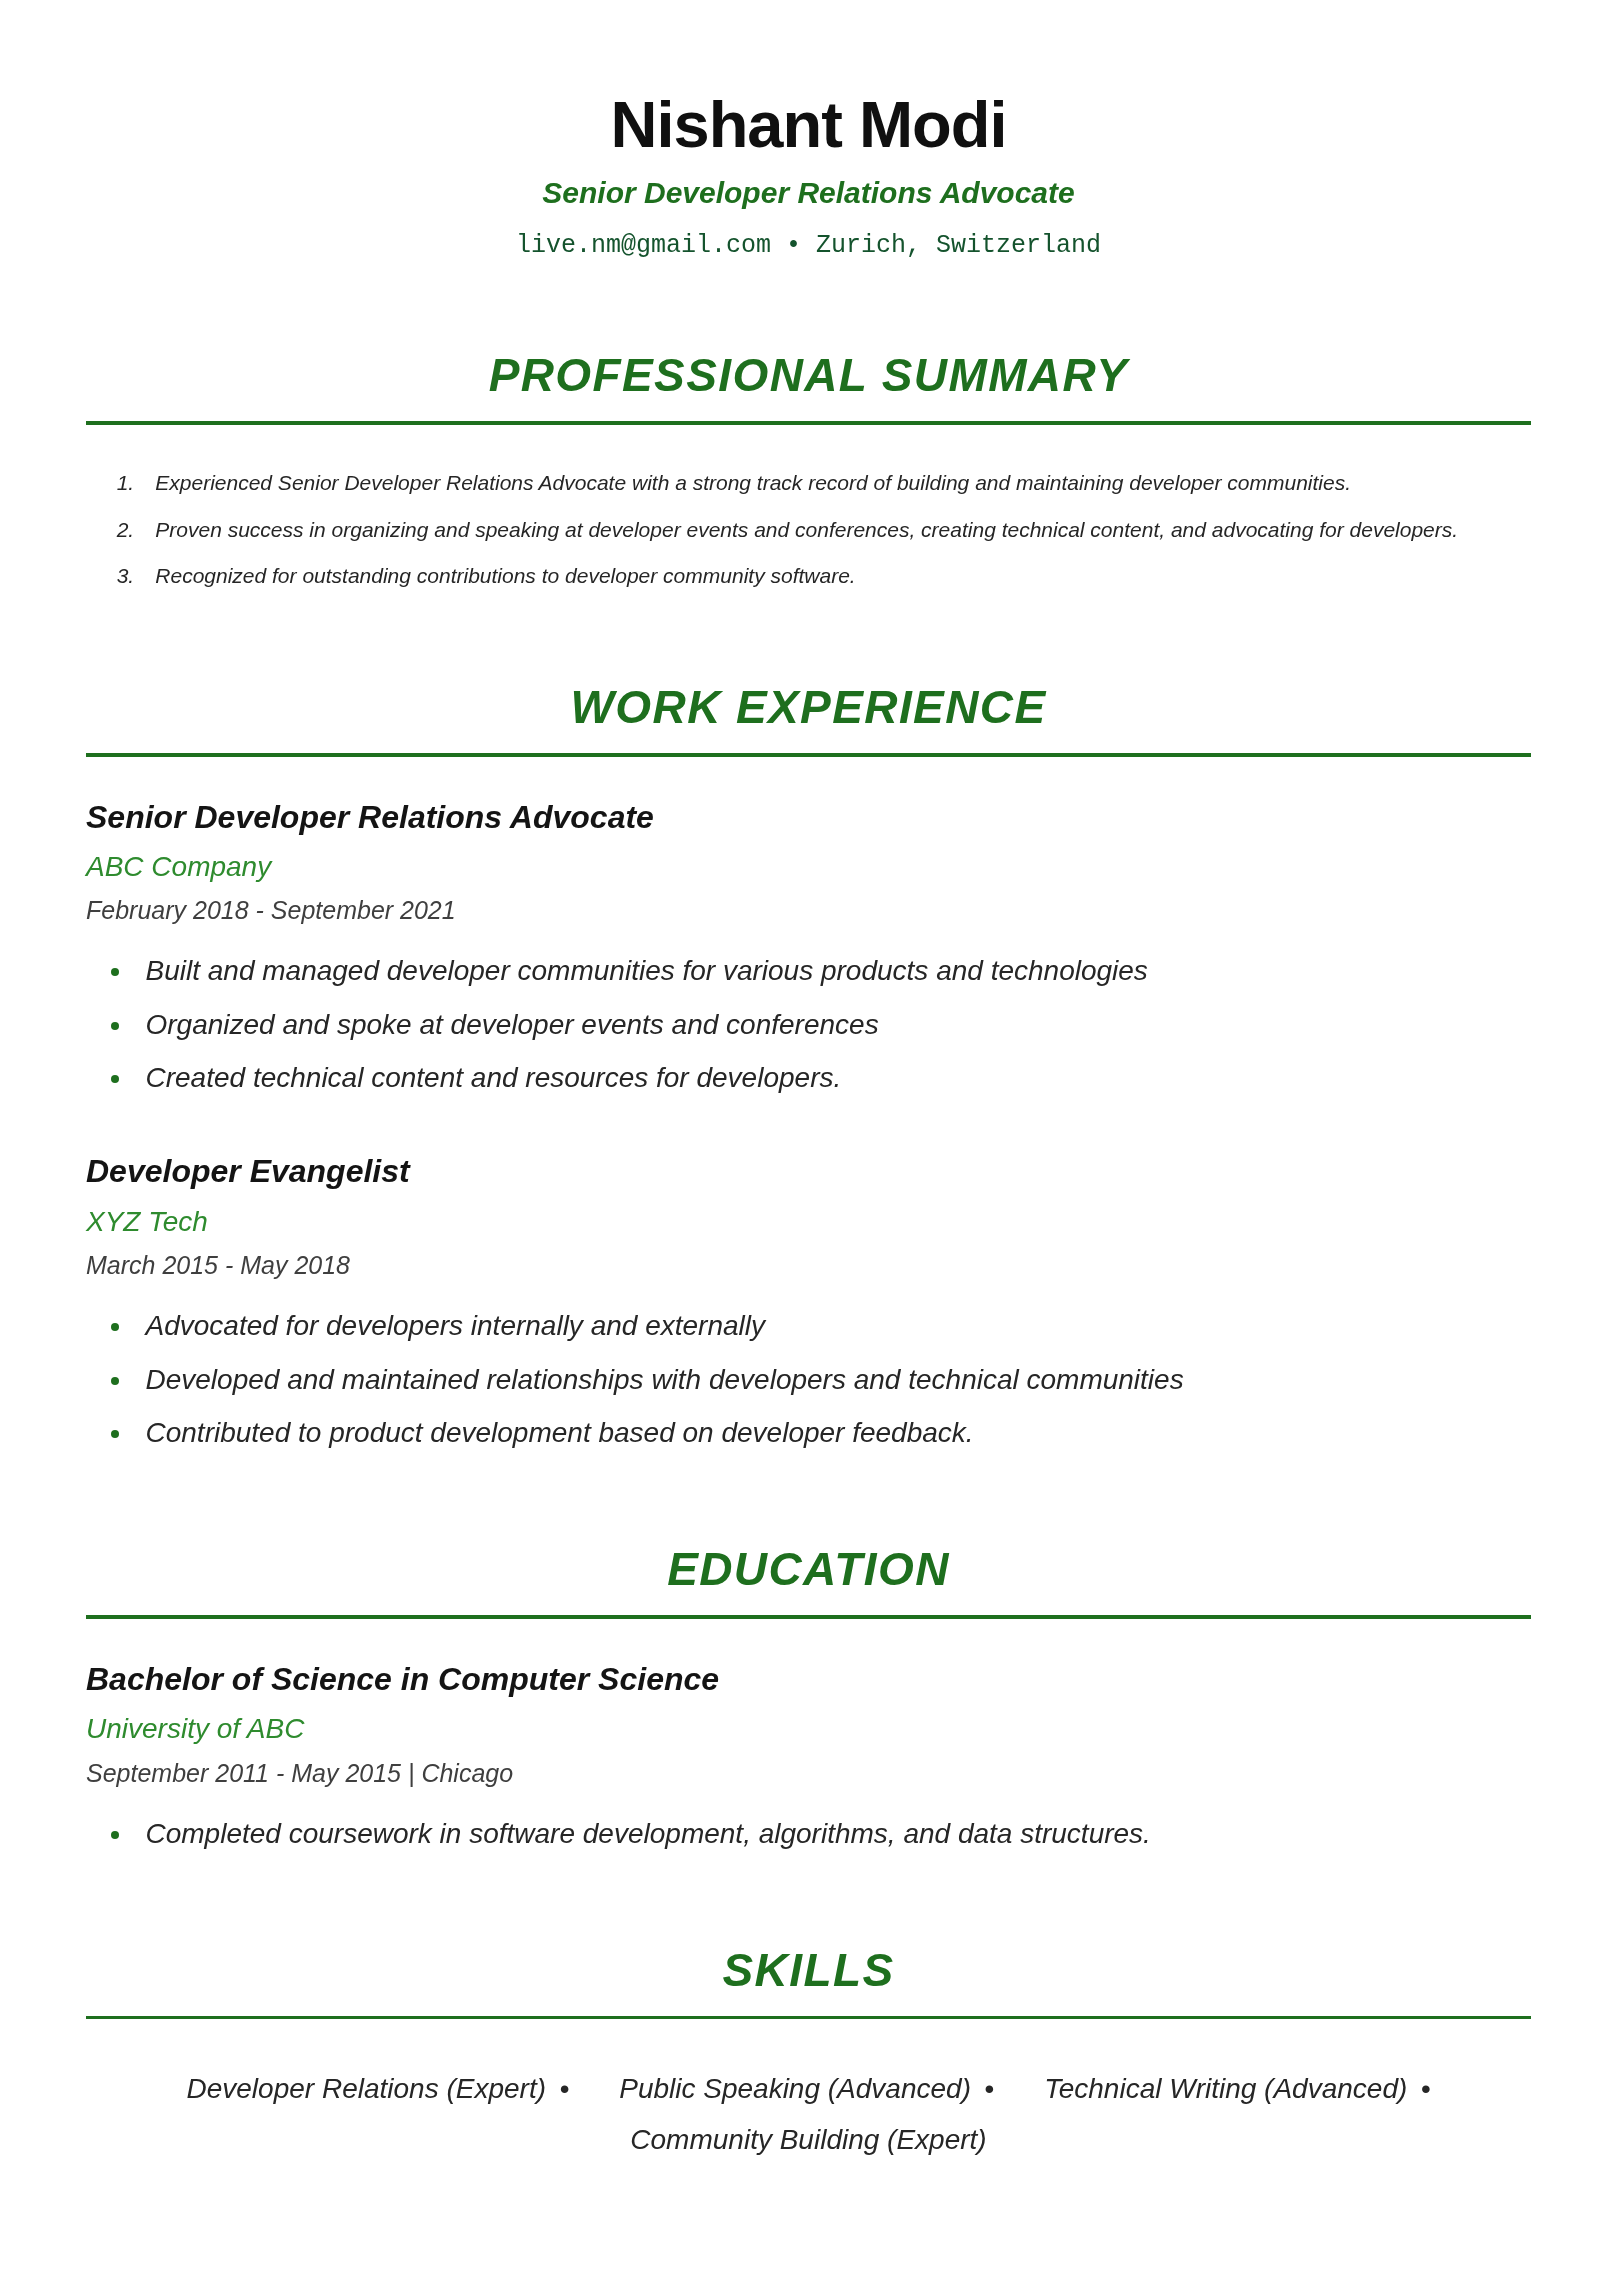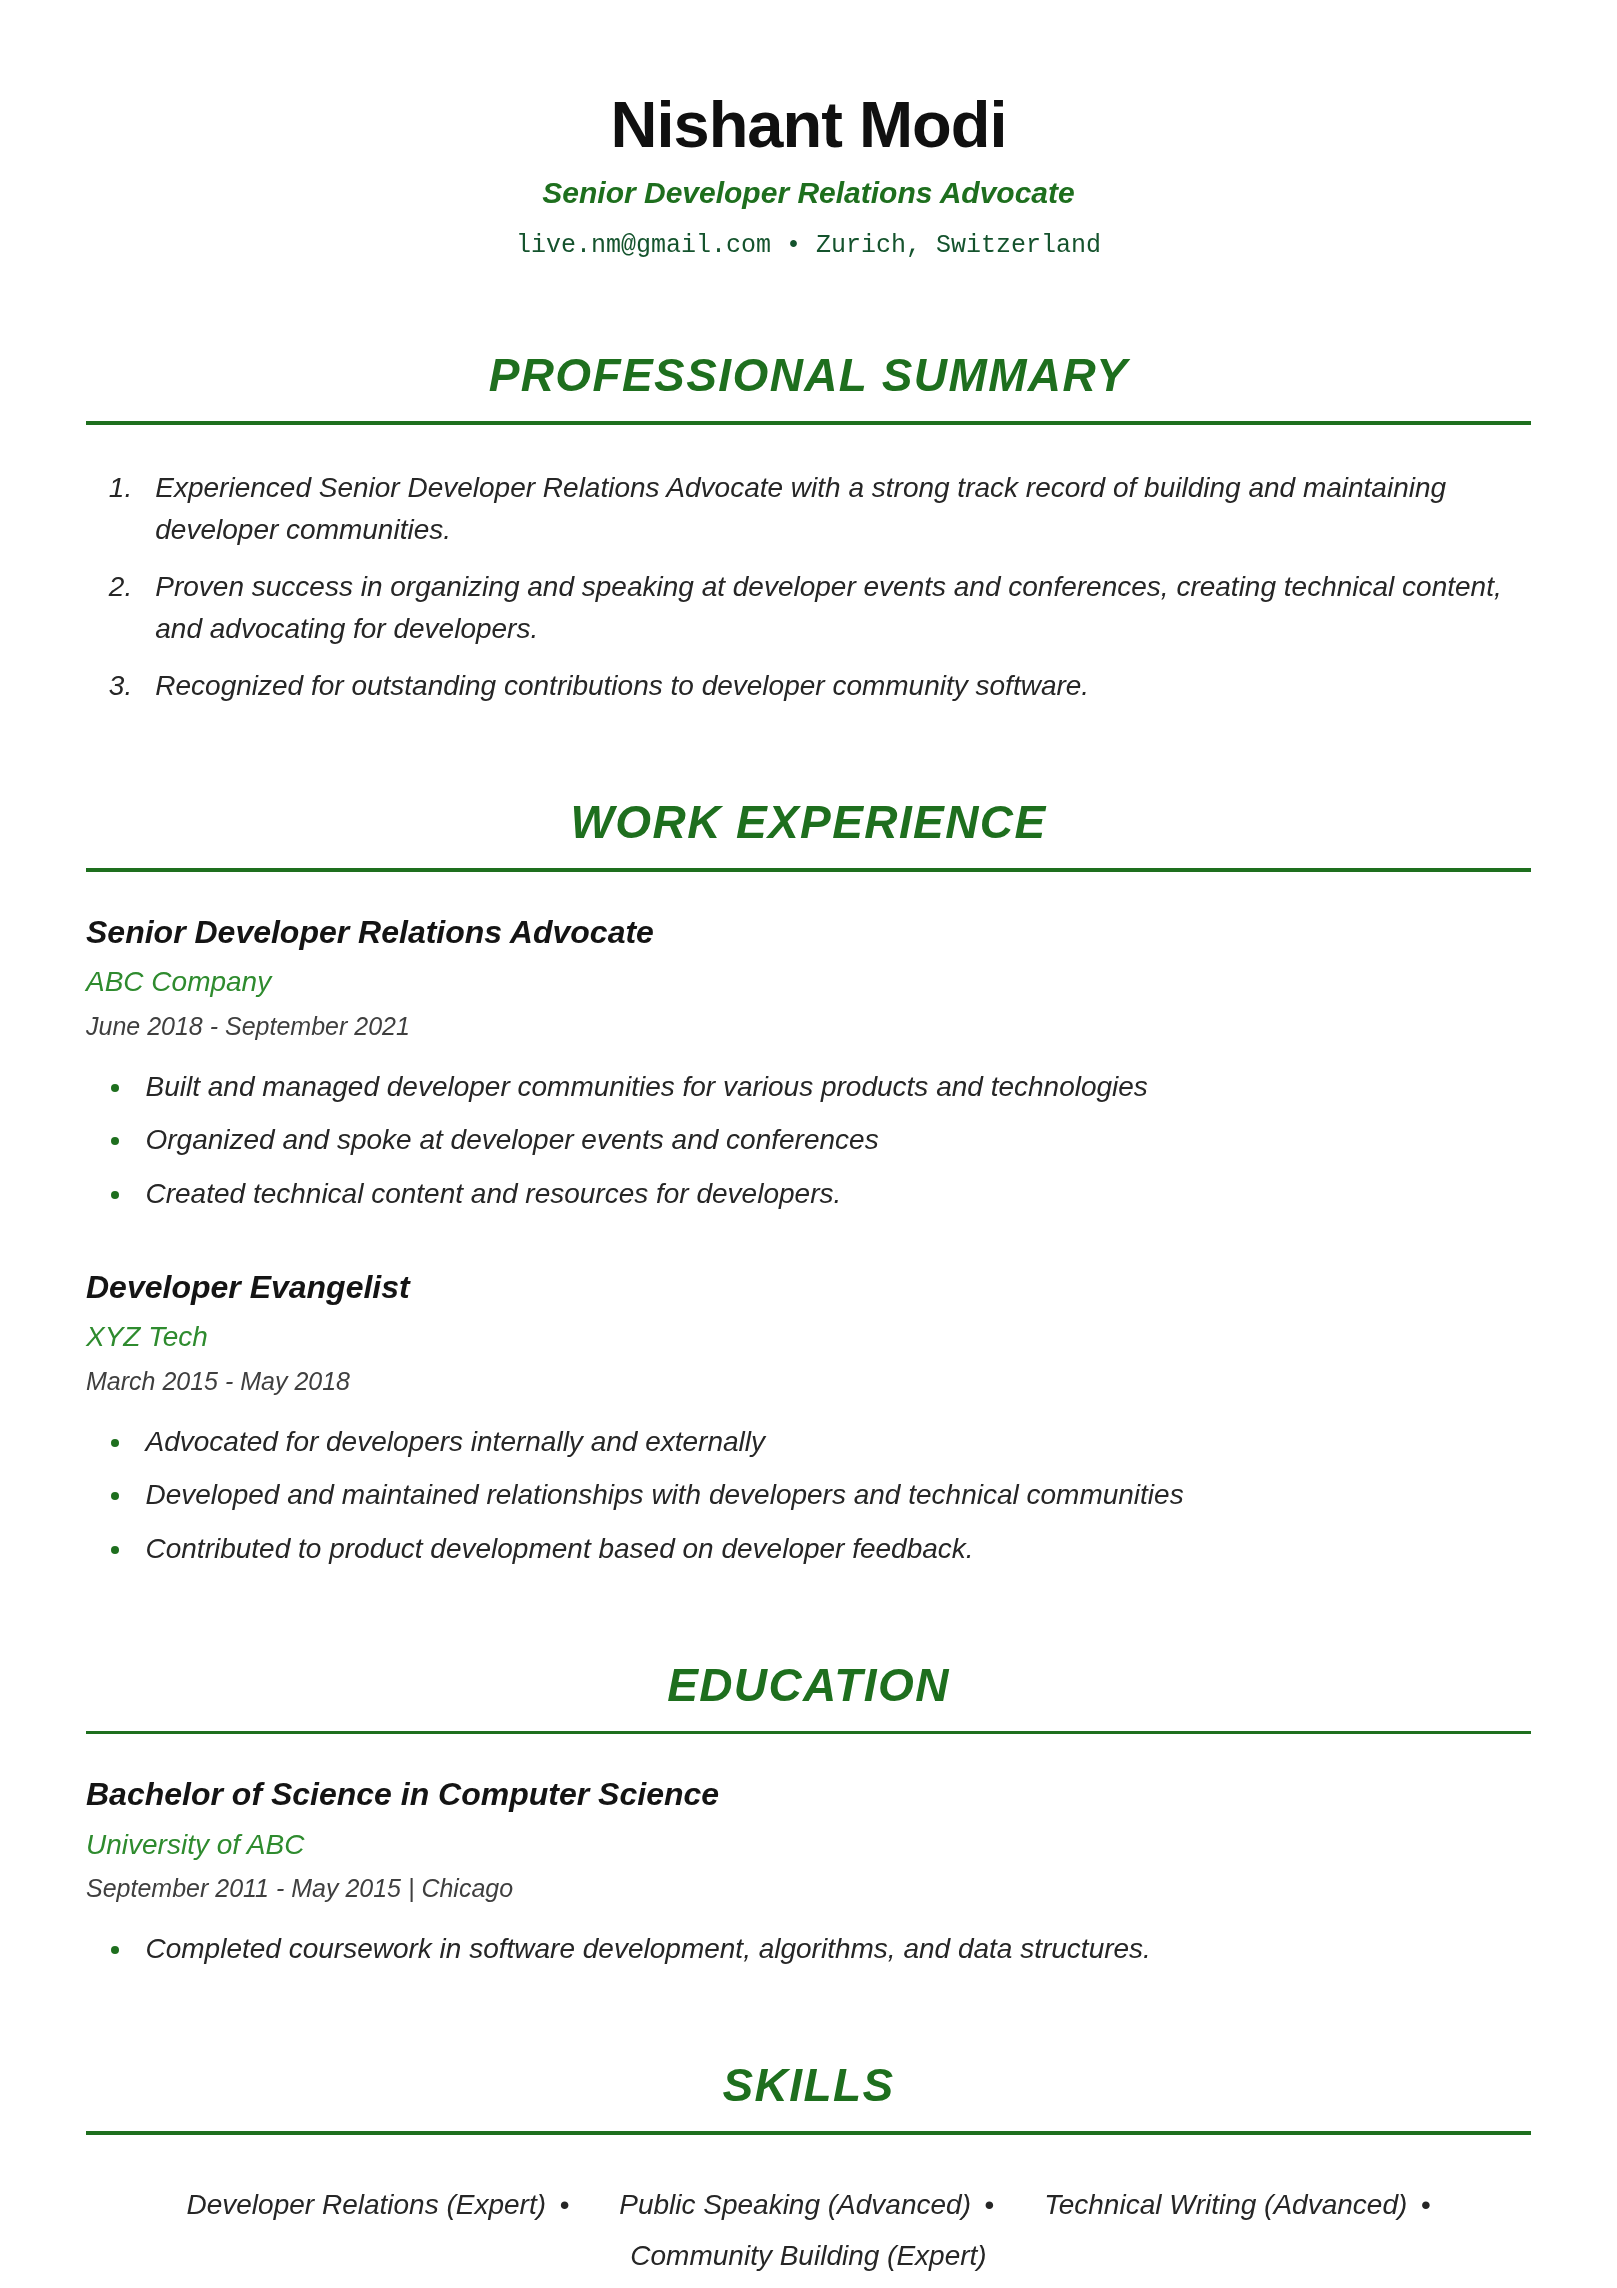--- a/index.html
+++ b/index.html
@@ -56,21 +56,21 @@
     background: var(--primary-green, #1e6f1e);
     border: none;
     margin: 0;
   }
   .section-body { margin-top: 42px; }
 
   
   ol.summary-list {
     margin: 0;
     padding-left: 54px;
-    font-size: 28px;
+    font-size: 21px;
     line-height: 1.5;
     color: #262626;
   }
   ol.summary-list li { padding-left: 15.3px; margin-bottom: 15.3px; }
 
   
   .job-title, .degree {
     margin: 0;
     font-size: 32px;
     font-weight: 700;
@@ -132,21 +132,21 @@
   </div>
 
   <div class="section">
     <h2 class="section-heading">WORK EXPERIENCE</h2>
     <hr class="divider">
     <div class="section-body">
 
       <div class="job">
         <h3 class="job-title">Senior Developer Relations Advocate</h3>
         <div class="company">ABC Company</div>
-        <div class="dates">June 2018 - September 2021</div>
+        <div class="dates">February 2018 - September 2021</div>
         <ul class="bullets">
           <li>Built and managed developer communities for various products and technologies</li>
           <li>Organized and spoke at developer events and conferences</li>
           <li>Created technical content and resources for developers.</li>
         </ul>
       </div>
 
       <div class="job">
         <h3 class="job-title">Developer Evangelist</h3>
         <div class="company">XYZ Tech</div>

